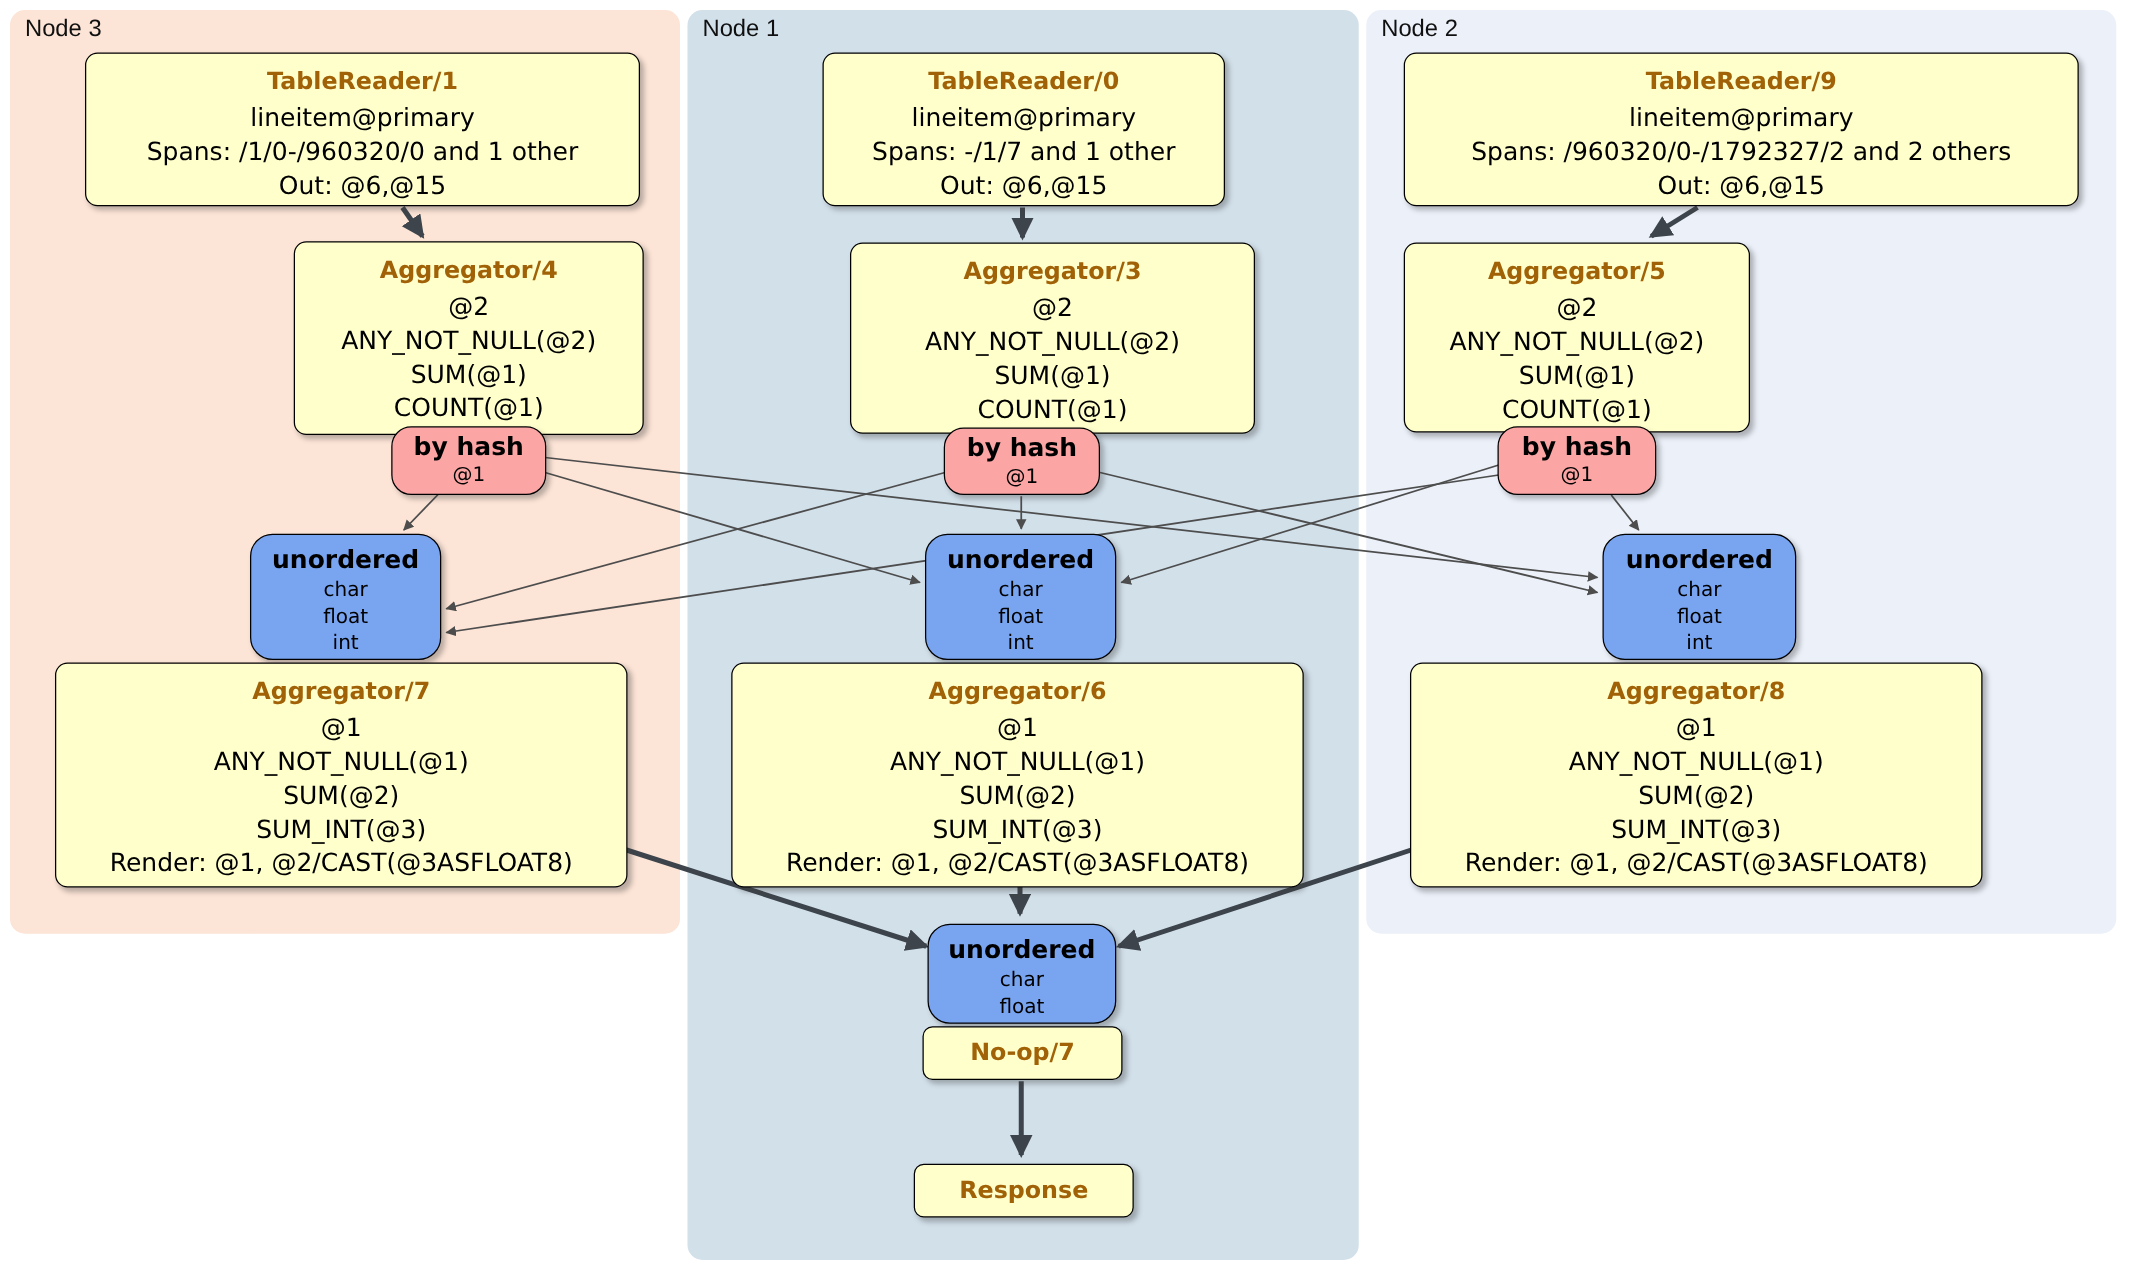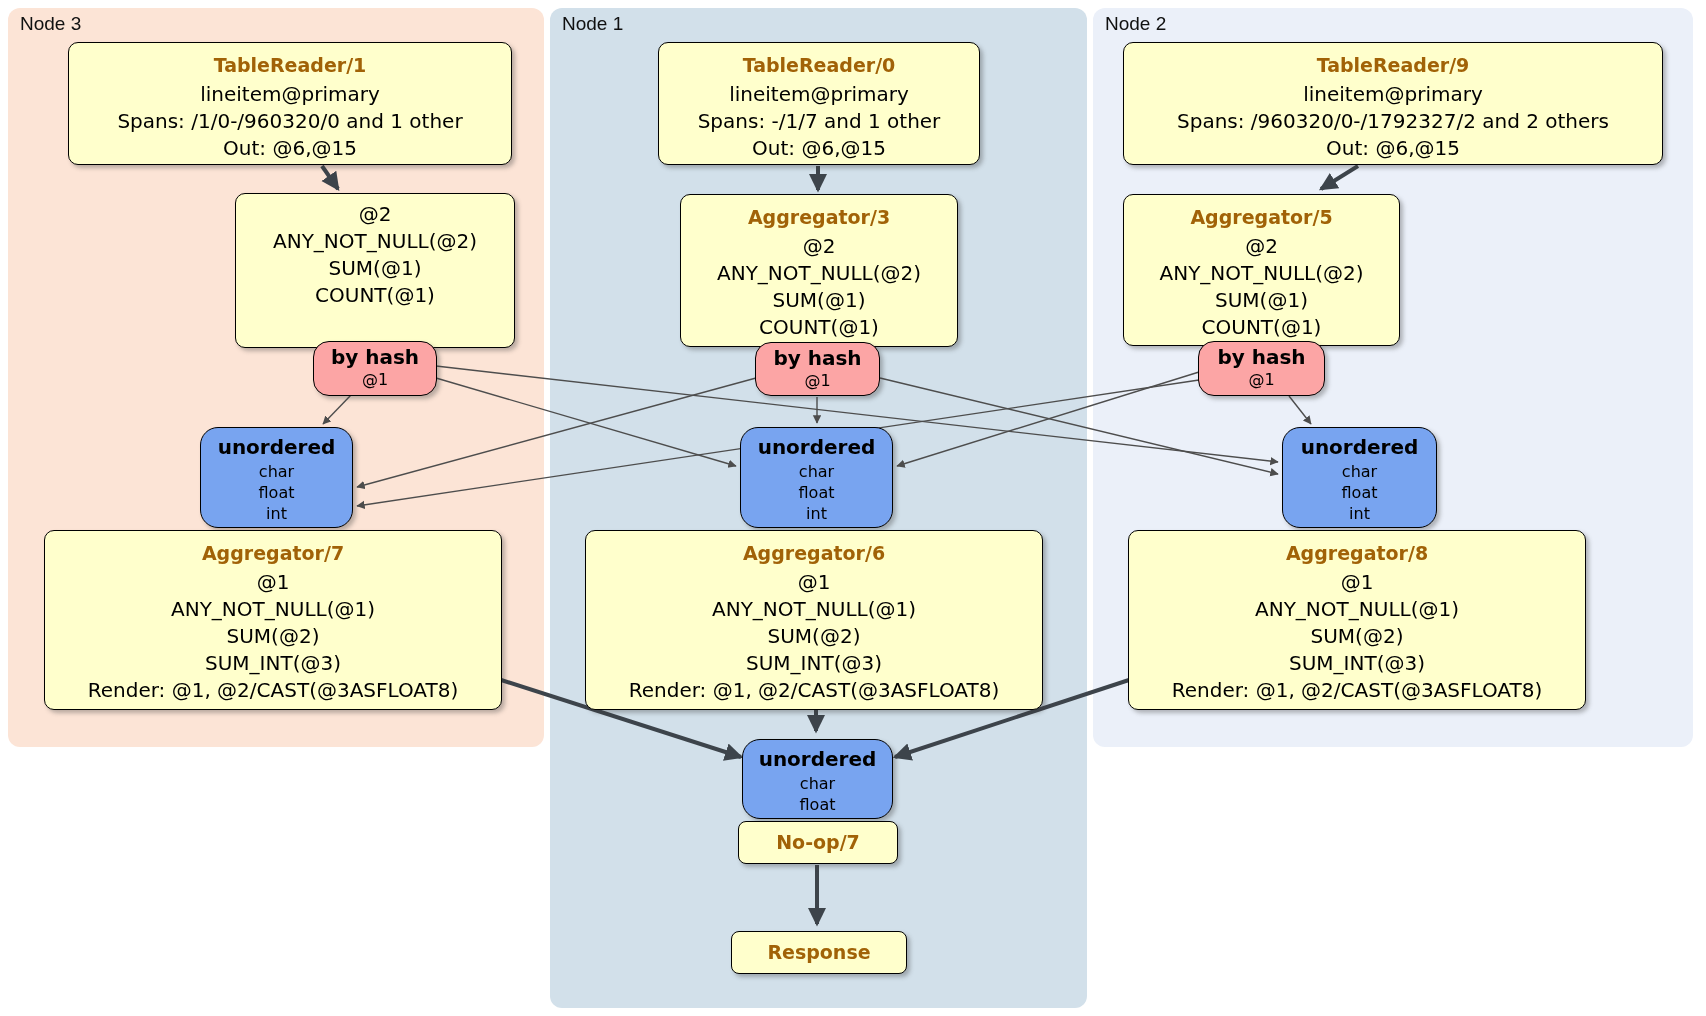--- a/index.html
+++ b/index.html
@@ -70,20 +70,21 @@
       <line x1="1289" y1="396" x2="1311" y2="424" class="thin" marker-end="url(#ah-thin)"></line>
     </svg>
 
   <div class="box proc" style="left:68px;top:42px;width:444px;height:123px;">
     <div class="t1">TableReader/1</div>
     <div class="ln">lineitem@primary</div>
     <div class="ln">Spans: /1/0-/960320/0 and 1 other</div>
     <div class="ln">Out: @6,@15</div>
   </div>
   <div class="box proc" style="left:235px;top:193px;width:280px;height:155px;">
+    <div class="t1">Aggregator/4</div>
     <div class="ln">@2</div>
     <div class="ln">ANY_NOT_NULL(@2)</div>
     <div class="ln">SUM(@1)</div>
     <div class="ln">COUNT(@1)</div>
   </div>
   <div class="box router" style="left:313px;top:341px;width:124px;height:55px;">
     <div class="rt">by hash</div>
     <div class="rs">@1</div>
   </div>
   <div class="box sync" style="left:200px;top:427px;width:153px;height:101px;">
@@ -100,21 +101,21 @@
     <div class="ln">SUM_INT(@3)</div>
     <div class="ln">Render: @1, @2/CAST(@3ASFLOAT8)</div>
   </div>
 
   <div class="box proc" style="left:658px;top:42px;width:322px;height:123px;">
     <div class="t1">TableReader/0</div>
     <div class="ln">lineitem@primary</div>
     <div class="ln">Spans: -/1/7 and 1 other</div>
     <div class="ln">Out: @6,@15</div>
   </div>
-  <div class="box proc" style="left:680px;top:194px;width:278px;height:153px;">
+  <div class="box proc" style="left:680px;top:194px;width:324px;height:153px;">
     <div class="t1">Aggregator/3</div>
     <div class="ln">@2</div>
     <div class="ln">ANY_NOT_NULL(@2)</div>
     <div class="ln">SUM(@1)</div>
     <div class="ln">COUNT(@1)</div>
   </div>
   <div class="box router" style="left:755px;top:342px;width:125px;height:54px;">
     <div class="rt">by hash</div>
     <div class="rs">@1</div>
   </div>

